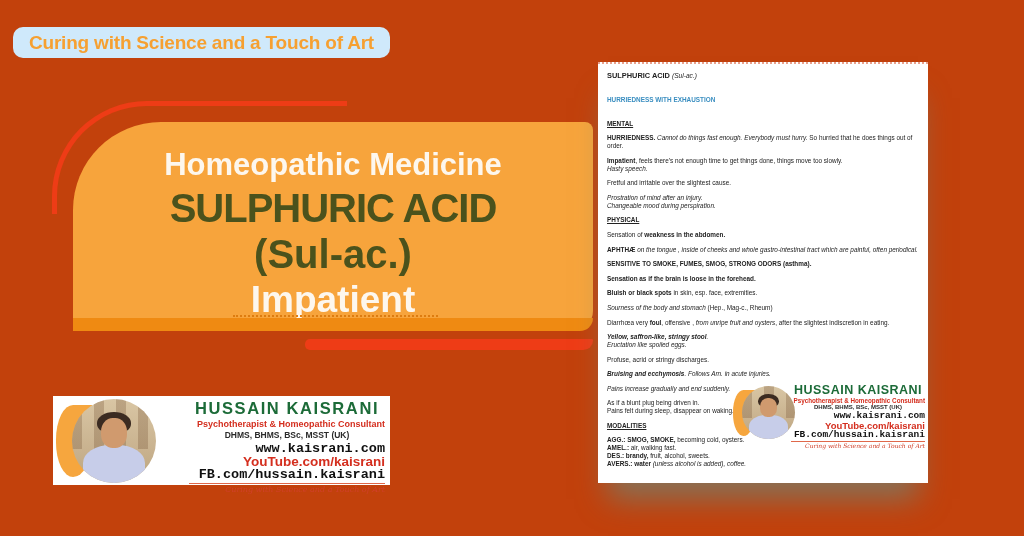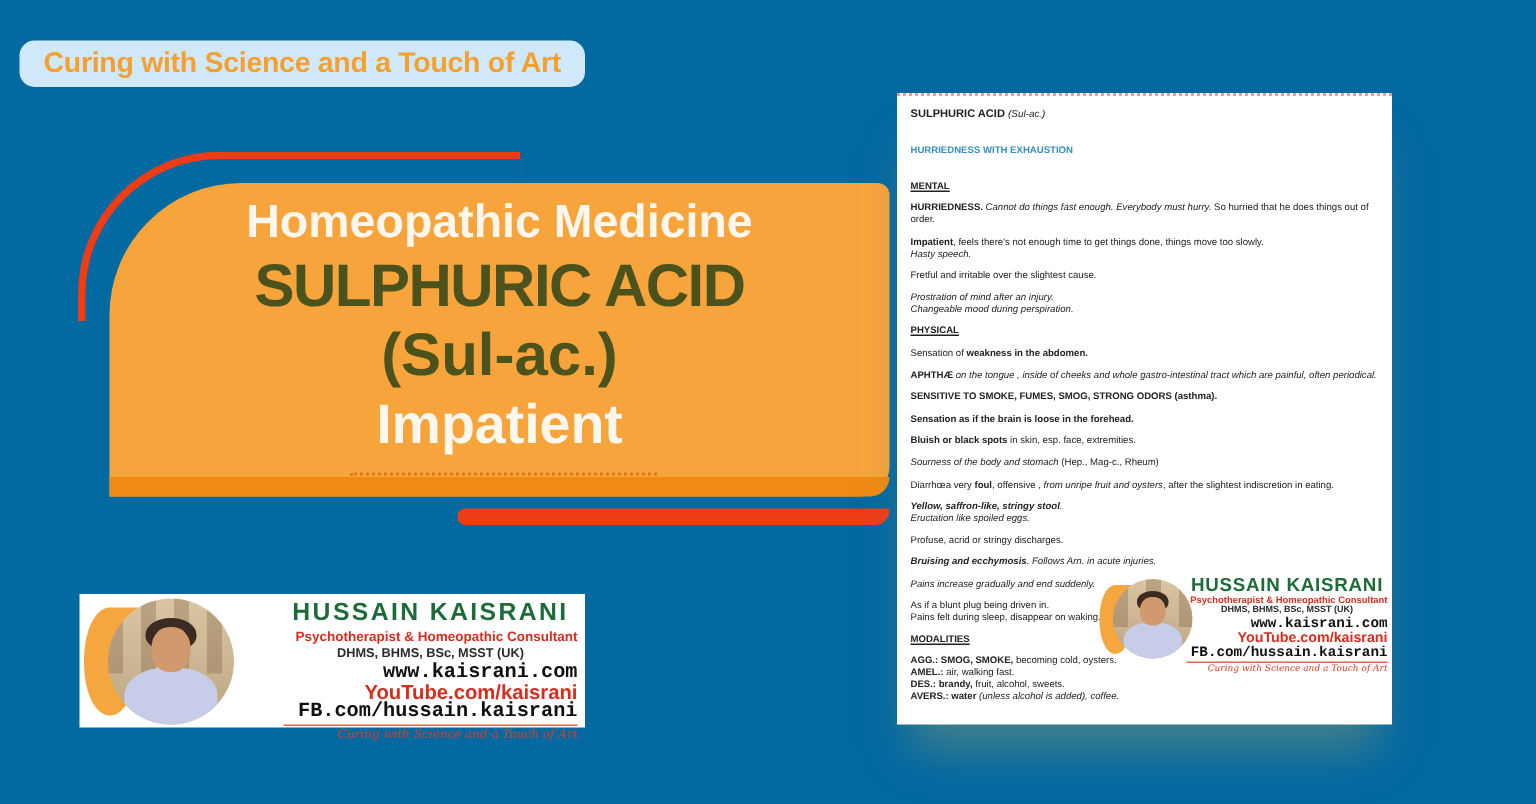--- a/index.html
+++ b/index.html
@@ -1,30 +1,30 @@
 <!DOCTYPE html>
 <html><head>
 <meta charset="utf-8">
 <style>
   html,body{margin:0;padding:0;}
-  .stage{position:relative;width:1024px;height:536px;background:#0369a1;overflow:hidden;
+  .stage{position:relative;width:1024px;height:536px;background:#c2410c;overflow:hidden;
          font-family:"Liberation Sans",sans-serif;}
 
   
   .pill{position:absolute;left:13px;top:27px;height:31px;display:inline-flex;align-items:center;
         padding:0 16px;background:#cfe9fb;border-radius:10px;}
   .pill span{font-size:19px;font-weight:bold;color:#f6a031;letter-spacing:-0.2px;white-space:nowrap;}
 
   
   .arc{position:absolute;left:52px;top:101px;width:290px;height:108px;
        border-top:5px solid #ee3c16;border-left:5px solid #ee3c16;border-top-left-radius:95px;}
 
   
   .card{position:absolute;left:73px;top:122px;width:520px;height:209px;background:#f7a43c;
-        border-radius:88px 8px 20px 0;text-align:center;padding-top:6px;box-sizing:border-box;}
+        border-radius:88px 8px 20px 0;text-align:center;padding-top:23px;box-sizing:border-box;}
   .card-l1{font-size:31px;font-weight:bold;color:#fdf7ee;line-height:40px;}
   .card-l2{font-size:40px;font-weight:bold;color:#4b521c;letter-spacing:-1px;line-height:46px;}
   .card-l3{font-size:40px;font-weight:bold;color:#4b521c;line-height:46px;}
   .card-l4{font-size:37px;font-weight:bold;color:#fdf7ee;line-height:46px;}
   .strip{position:absolute;left:0;bottom:0;width:100%;height:13px;background:#ef8a12;
          border-radius:0 0 20px 0;}
   .dotline{position:absolute;left:160px;bottom:14px;width:205px;border-top:2px dotted #dd7c10;}
   .redstripe{position:absolute;left:305px;top:339px;width:288px;height:11px;background:#ee3c16;
              border-radius:8px 2px 16px 8px;}
 

